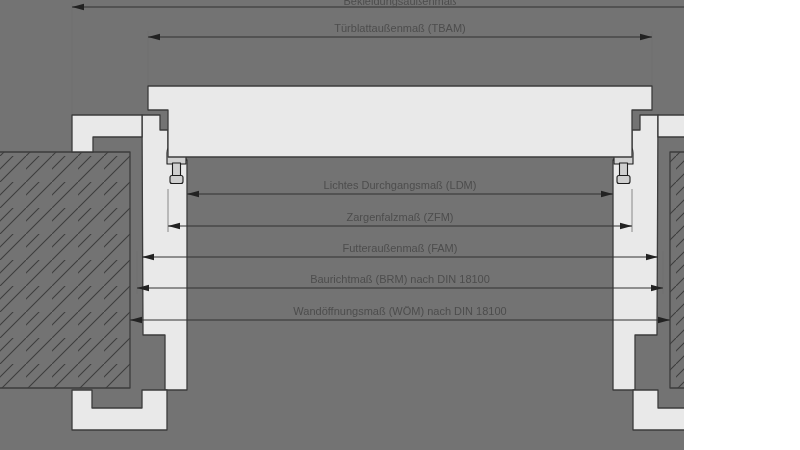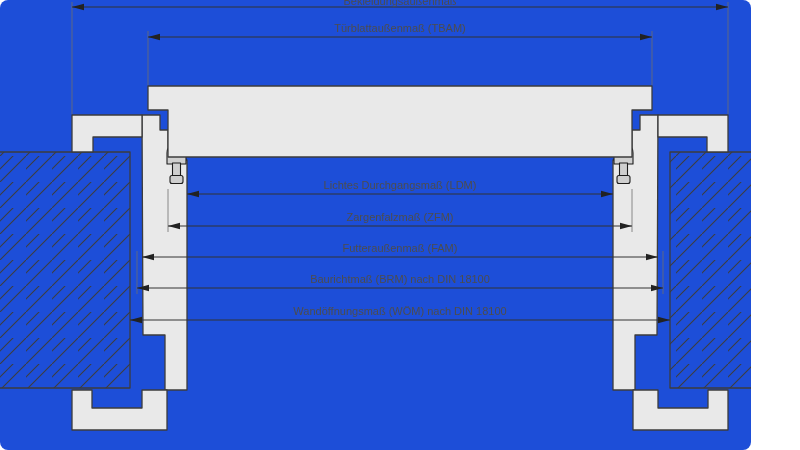--- a/index.html
+++ b/index.html
@@ -1,22 +1,21 @@
 <!DOCTYPE html>
 <html><head>
 <meta charset="utf-8">
 <style>
   html,body{margin:0;padding:0;background:#fff;}
   .canvas{
     position:relative;
-    width:751px;height:450px;
-    background:#1d4ed8;
+    width:684px;height:450px;
+    background:#737373;
     overflow:hidden;
     font-family:"Liberation Sans", sans-serif;
-    border-radius:8px;
   }
   svg{display:block;}
   .outline{stroke:#3c3c3c;stroke-width:1.3;stroke-linejoin:round;}
   .wall{fill:url(#hatch);}
   .dim-line{stroke:#333;stroke-width:1;}
   .dim-arrow{fill:#222;stroke:none;}
   .ext-line{stroke:#6e6e6e;stroke-width:0.8;}
   .dim-label{
     font-family:"Liberation Sans", sans-serif;
     font-size:11px;

